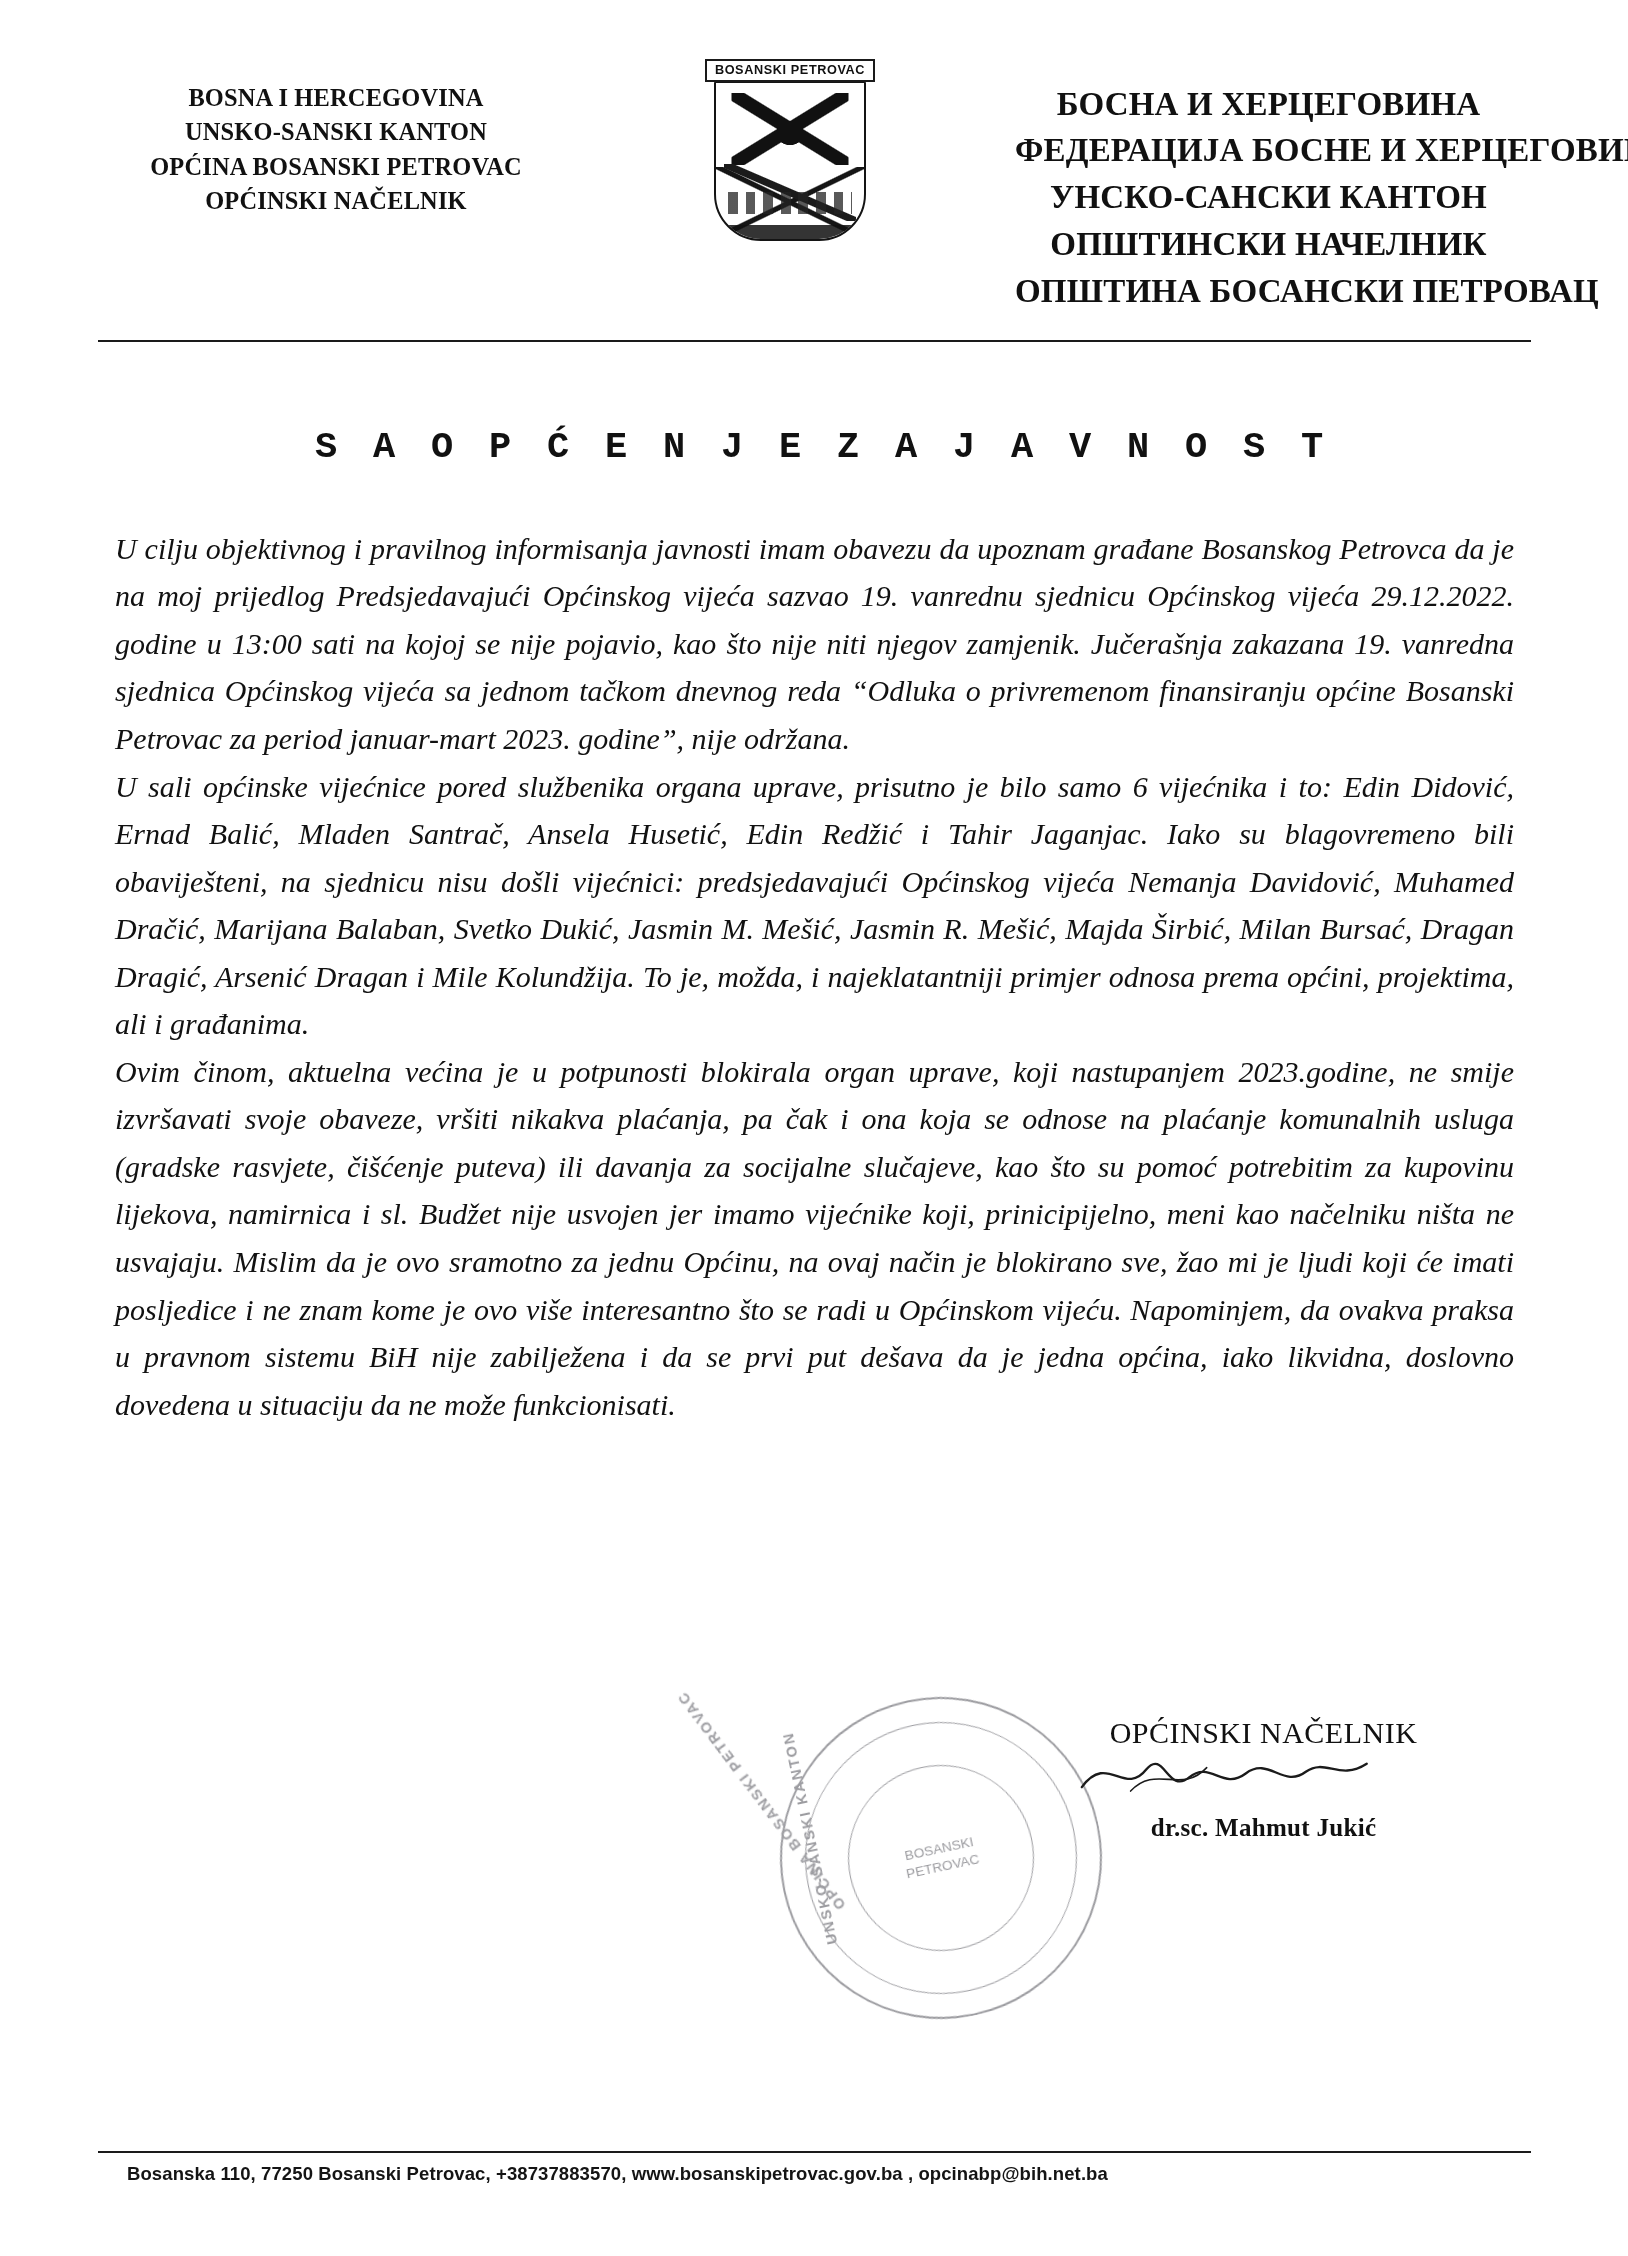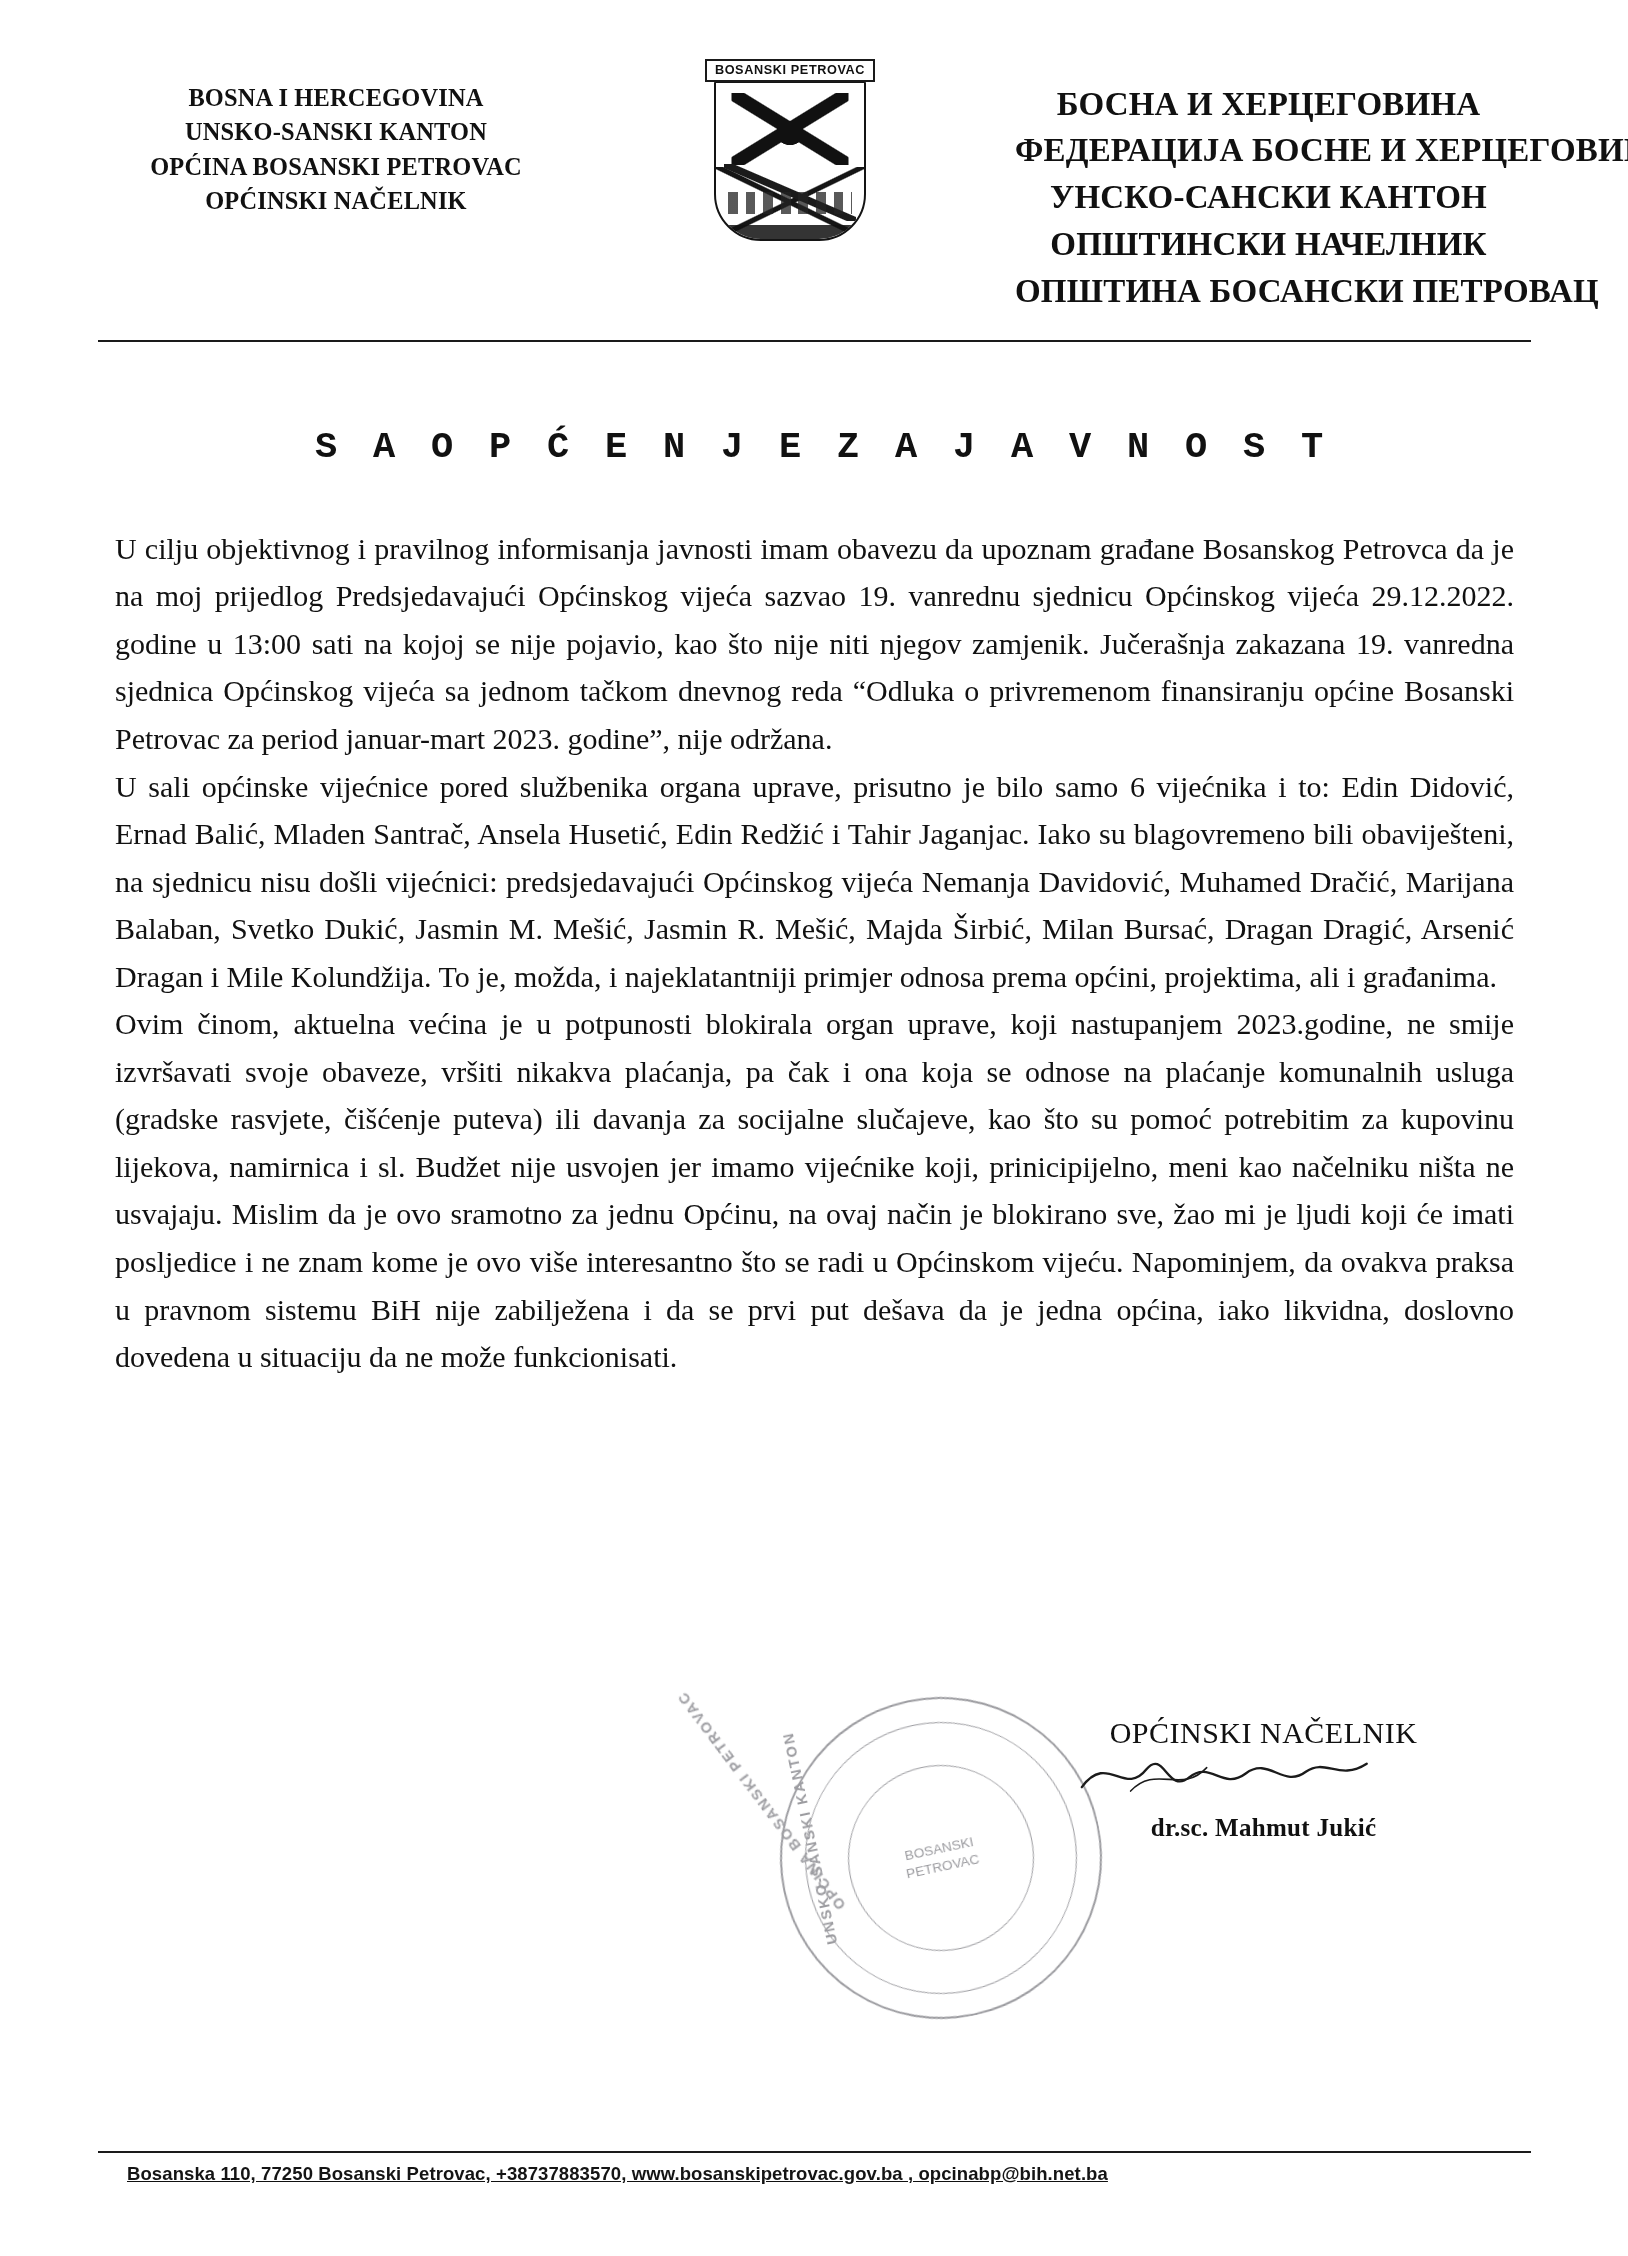--- a/index.html
+++ b/index.html
@@ -145,20 +145,21 @@
   .body-text {
     margin: 57px 115px 0 115px;
     font-size: 30px;
     line-height: 1.585;
     text-align: justify;
     text-justify: inter-word;
   }
   .body-text p {
     margin: 0;
     text-indent: 0;
+    font-style: italic;
   }
 
   
   .sign-block {
     position: absolute;
     right: 156px;
     top: 1716px;
     width: 419px;
     text-align: center;
   }
@@ -224,21 +225,20 @@
     font-size: 13.7px;
     text-align: center;
     line-height: 1.3;
   }
 
   
   .footer {
     position: absolute;
     left: 0; right: 0;
     bottom: 72px;
-    text-decoration: underline;
   }
   .footer-rule {
     margin: 0 98px;
     border-top: 2.9px solid #1a1a1a;
   }
   .footer-text {
     margin: 9.8px 127px 0 127px;
     font-family: "Liberation Sans", sans-serif;
     font-size: 18.5px;
     font-weight: bold;

